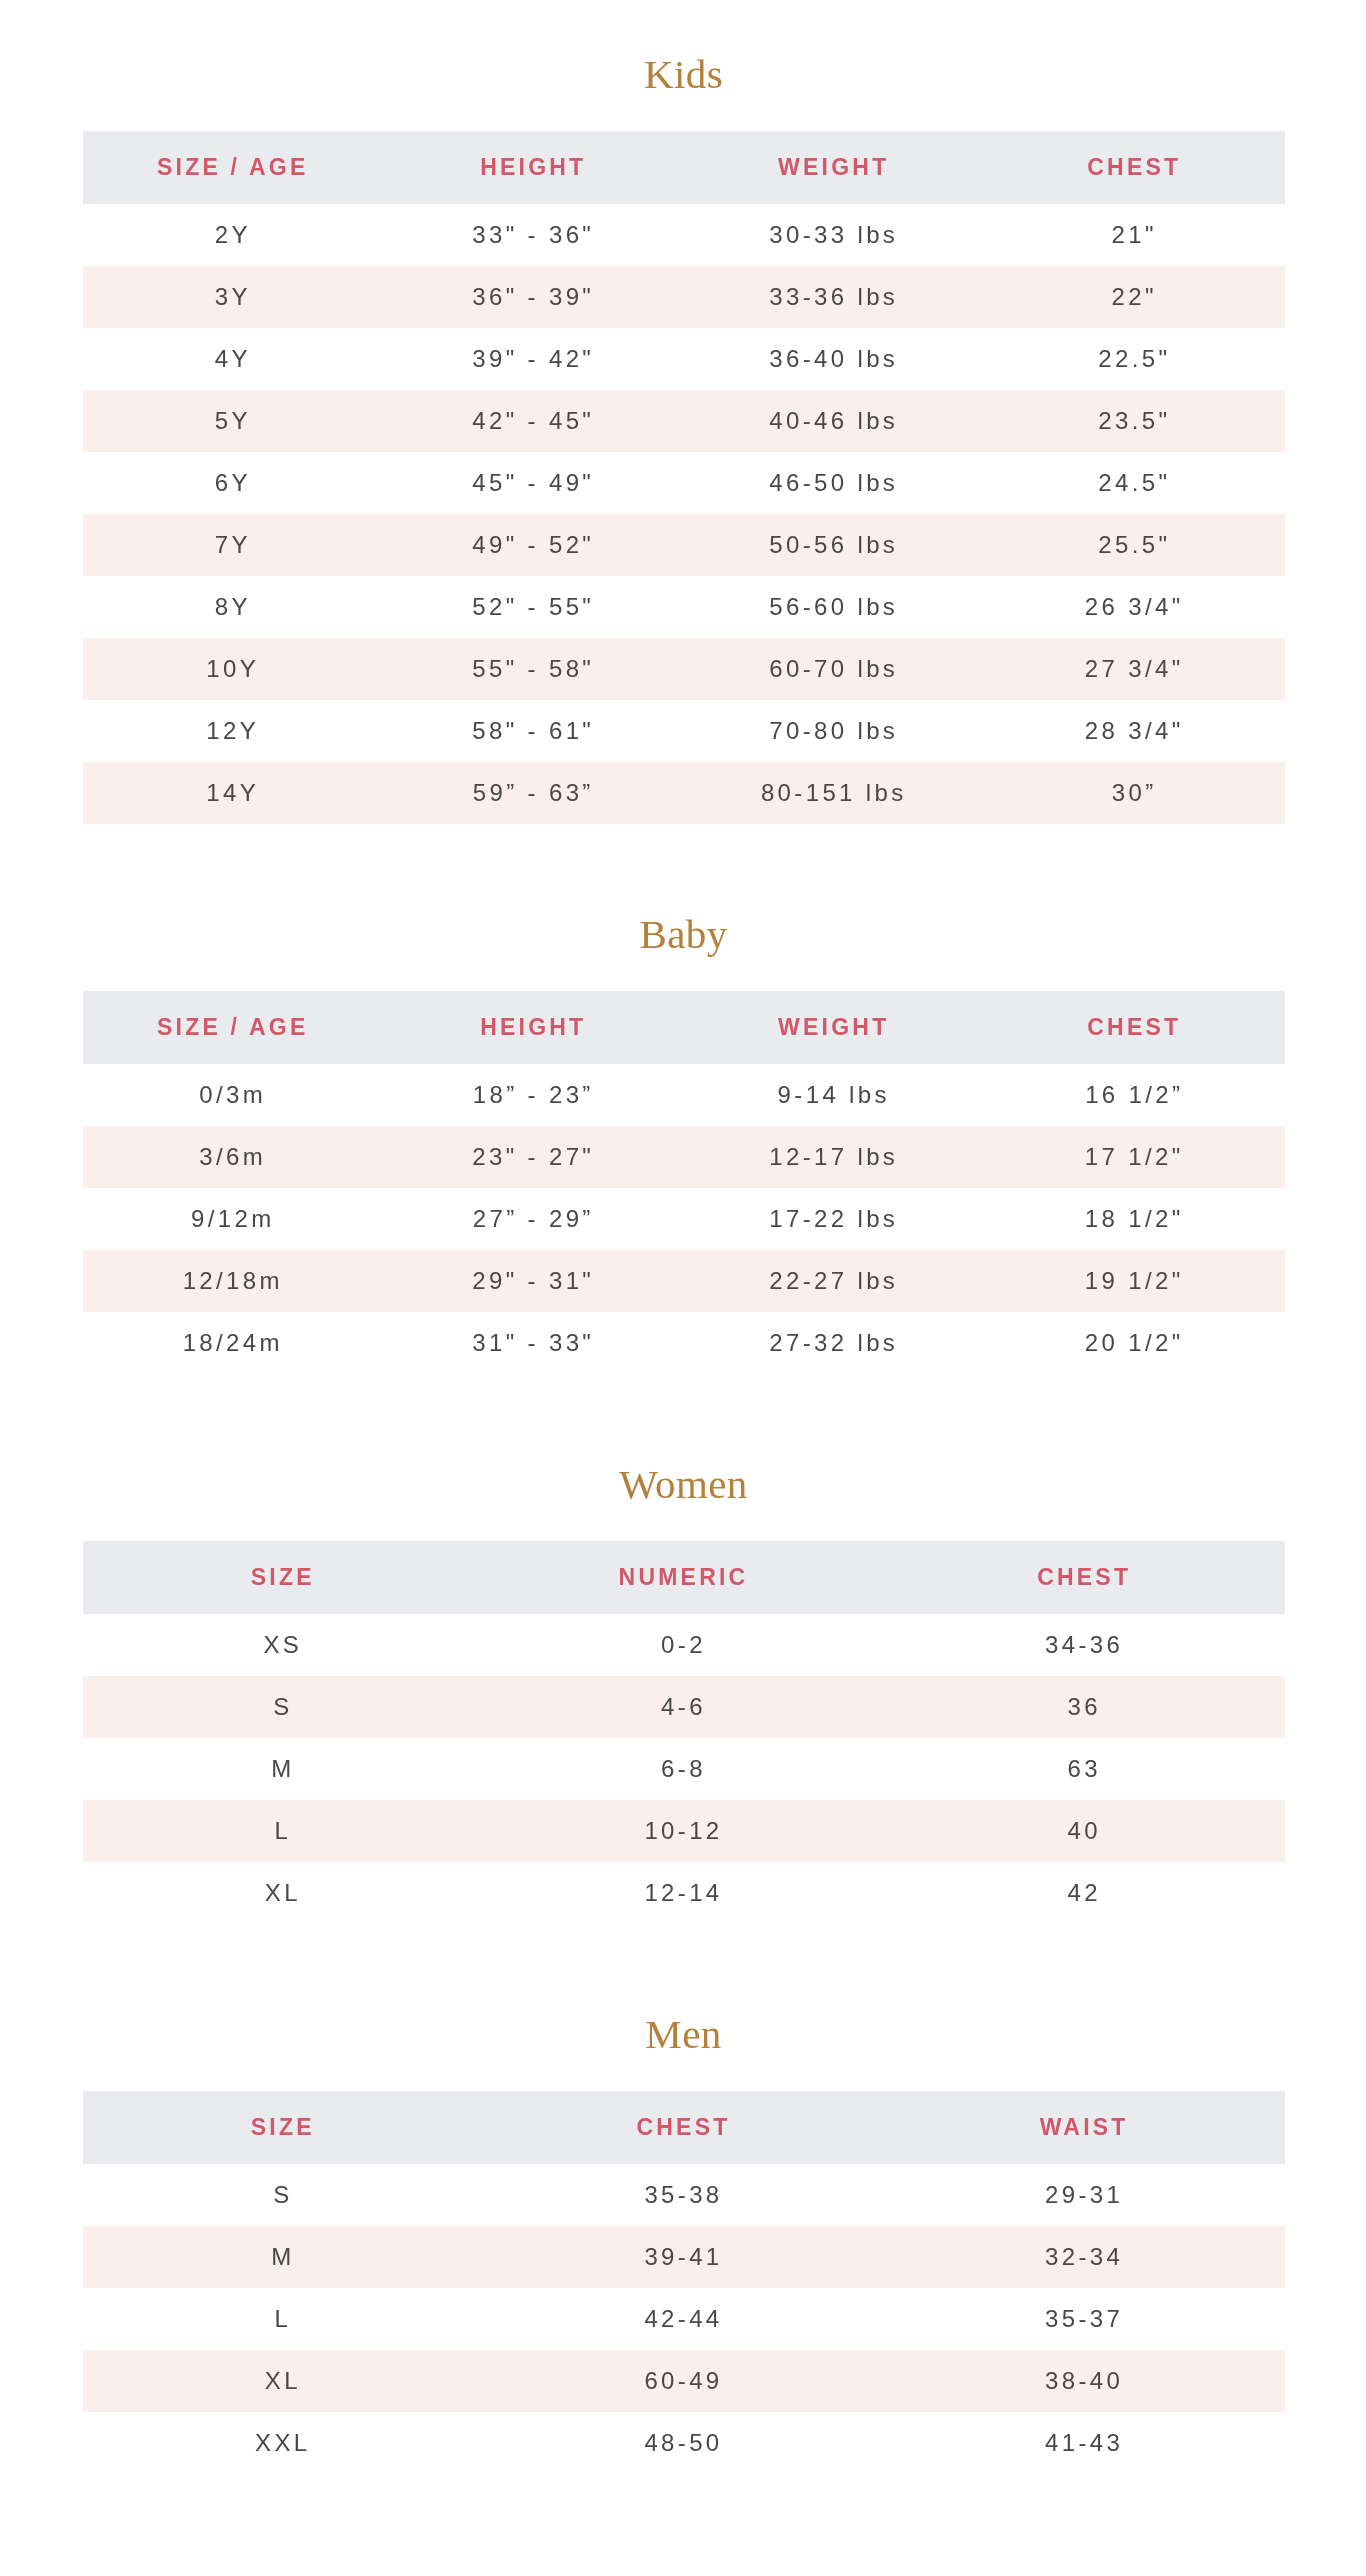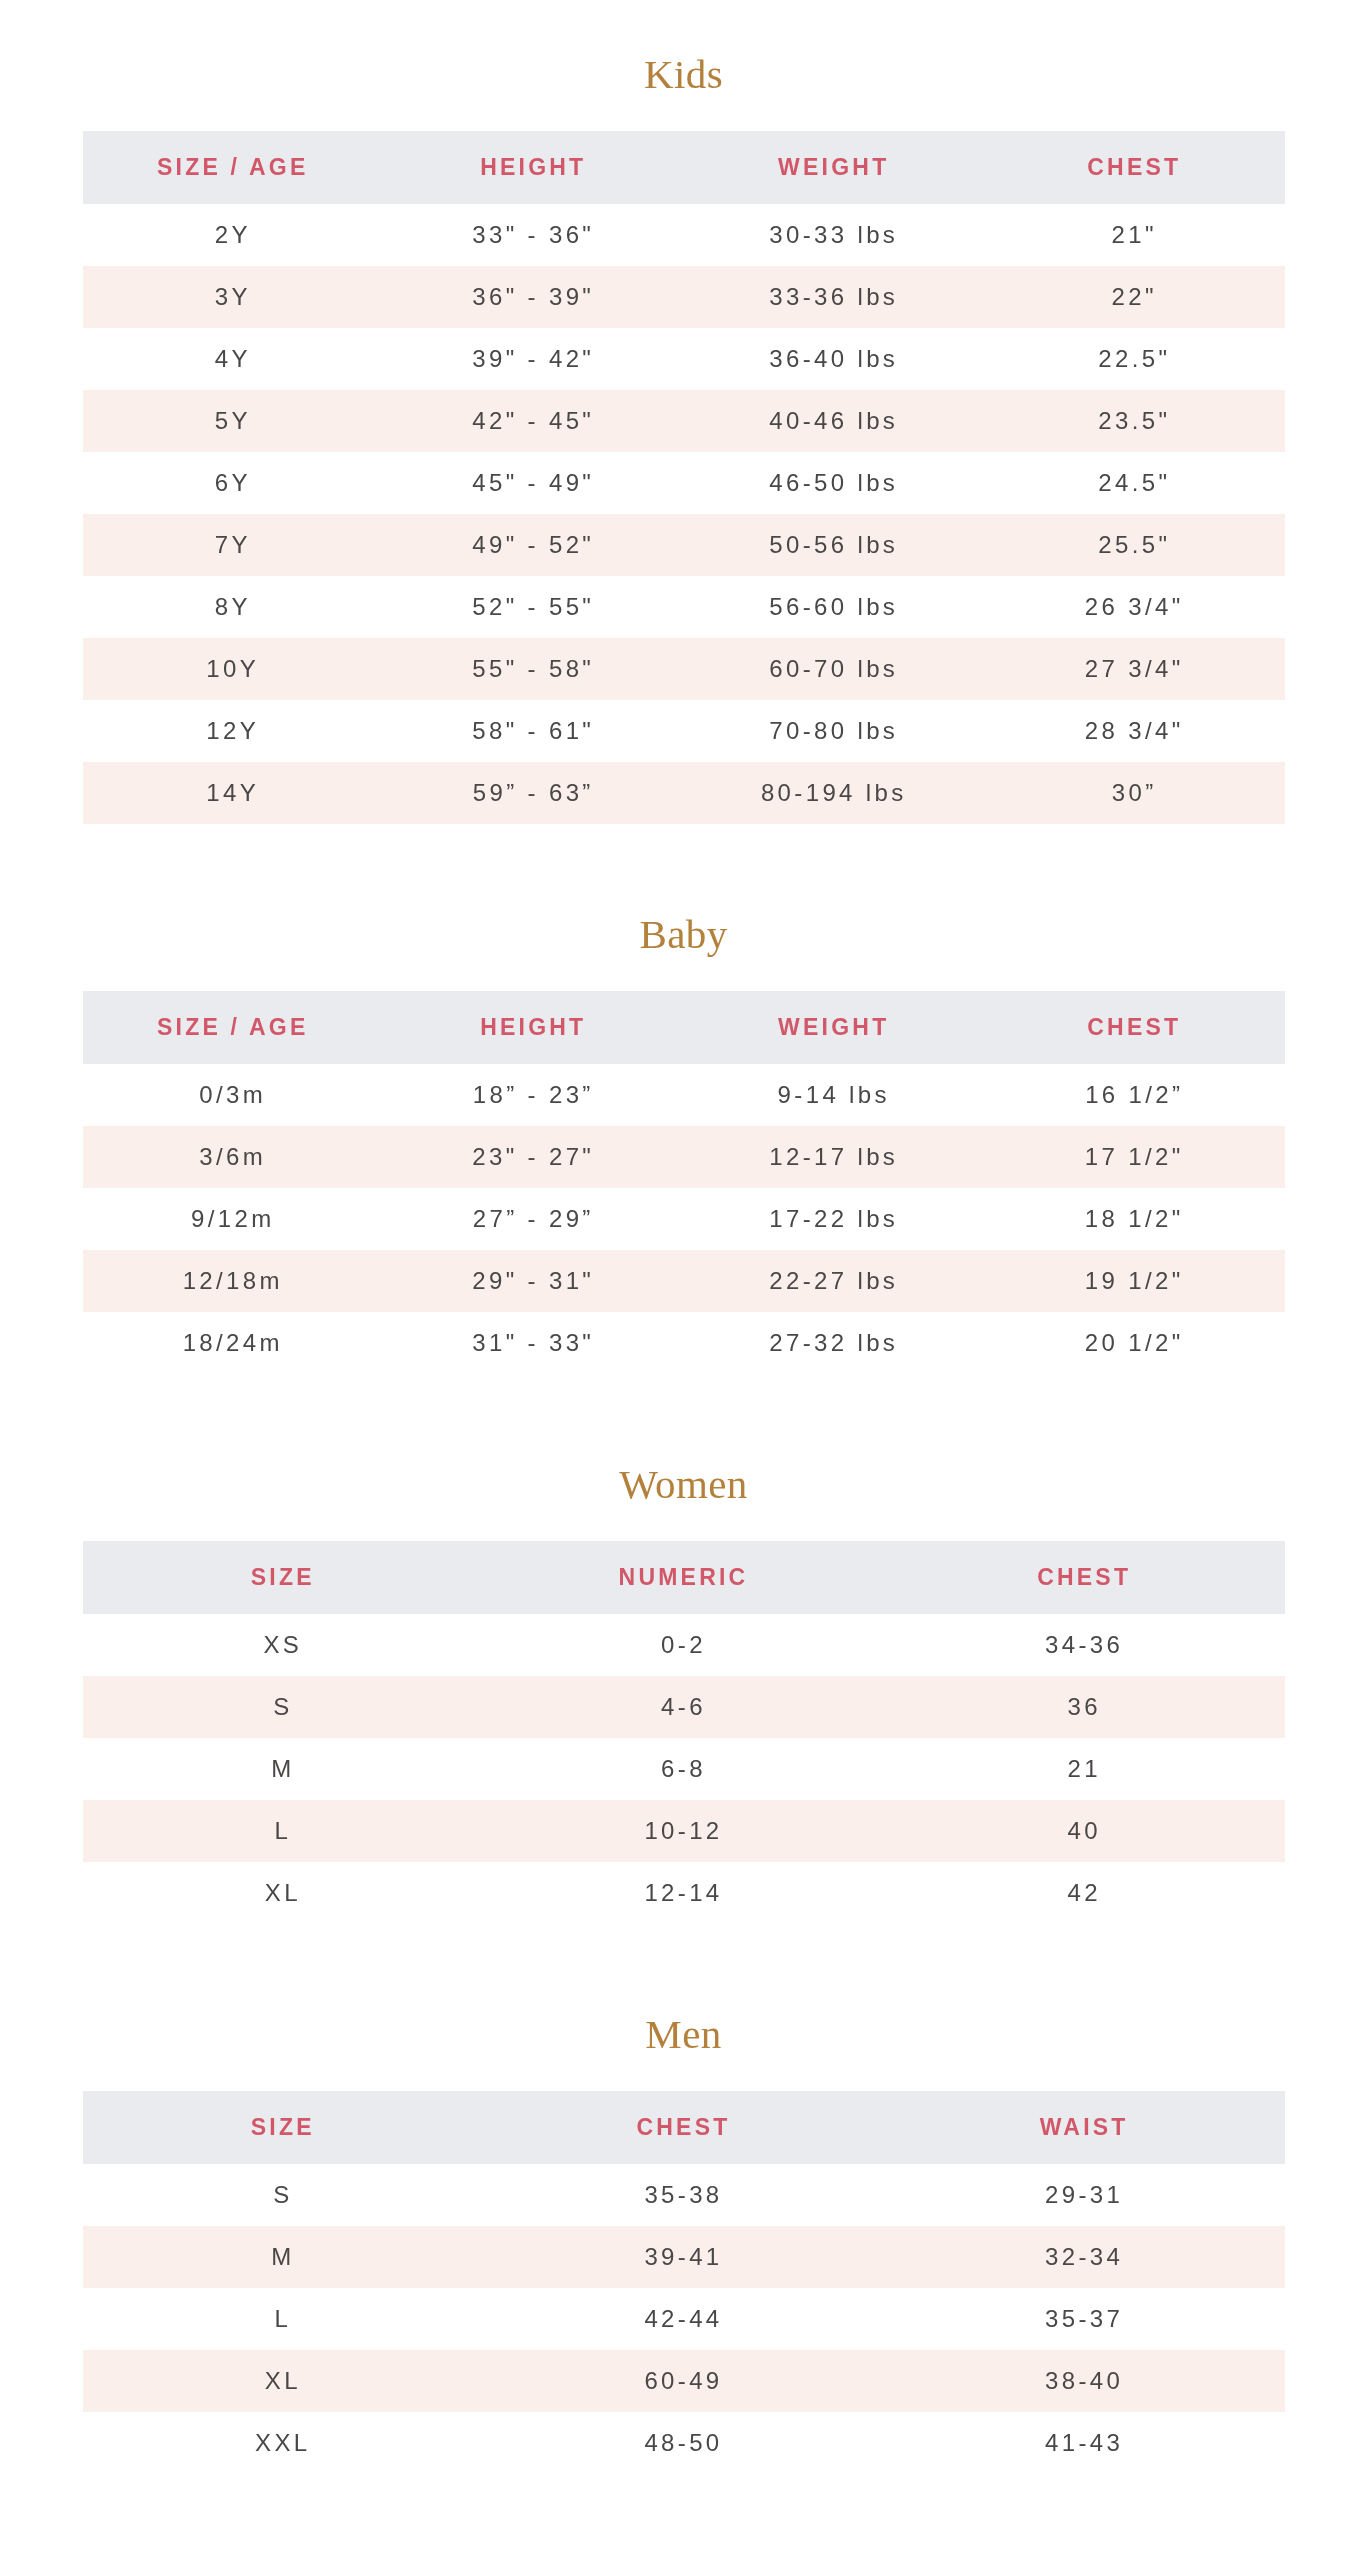--- a/index.html
+++ b/index.html
@@ -135,21 +135,21 @@
             </tr>
             <tr>
               <td>12Y</td>
               <td>58" - 61"</td>
               <td>70-80 lbs</td>
               <td>28 3/4"</td>
             </tr>
             <tr>
               <td>14Y</td>
               <td>59” - 63”</td>
-              <td>80-194 lbs</td>
+              <td>80-151 lbs</td>
               <td>30”</td>
             </tr>
           </tbody>
     </table>
   </section>
 
   <section class="section">
     <h2 class="section-title">Baby</h2>
     <table class="size-table">
       <thead>
@@ -212,21 +212,21 @@
               <td>34-36</td>
             </tr>
             <tr>
               <td>S</td>
               <td>4-6</td>
               <td>36</td>
             </tr>
             <tr>
               <td>M</td>
               <td>6-8</td>
-              <td>21</td>
+              <td>63</td>
             </tr>
             <tr>
               <td>L</td>
               <td>10-12</td>
               <td>40</td>
             </tr>
             <tr>
               <td>XL</td>
               <td>12-14</td>
               <td>42</td>

